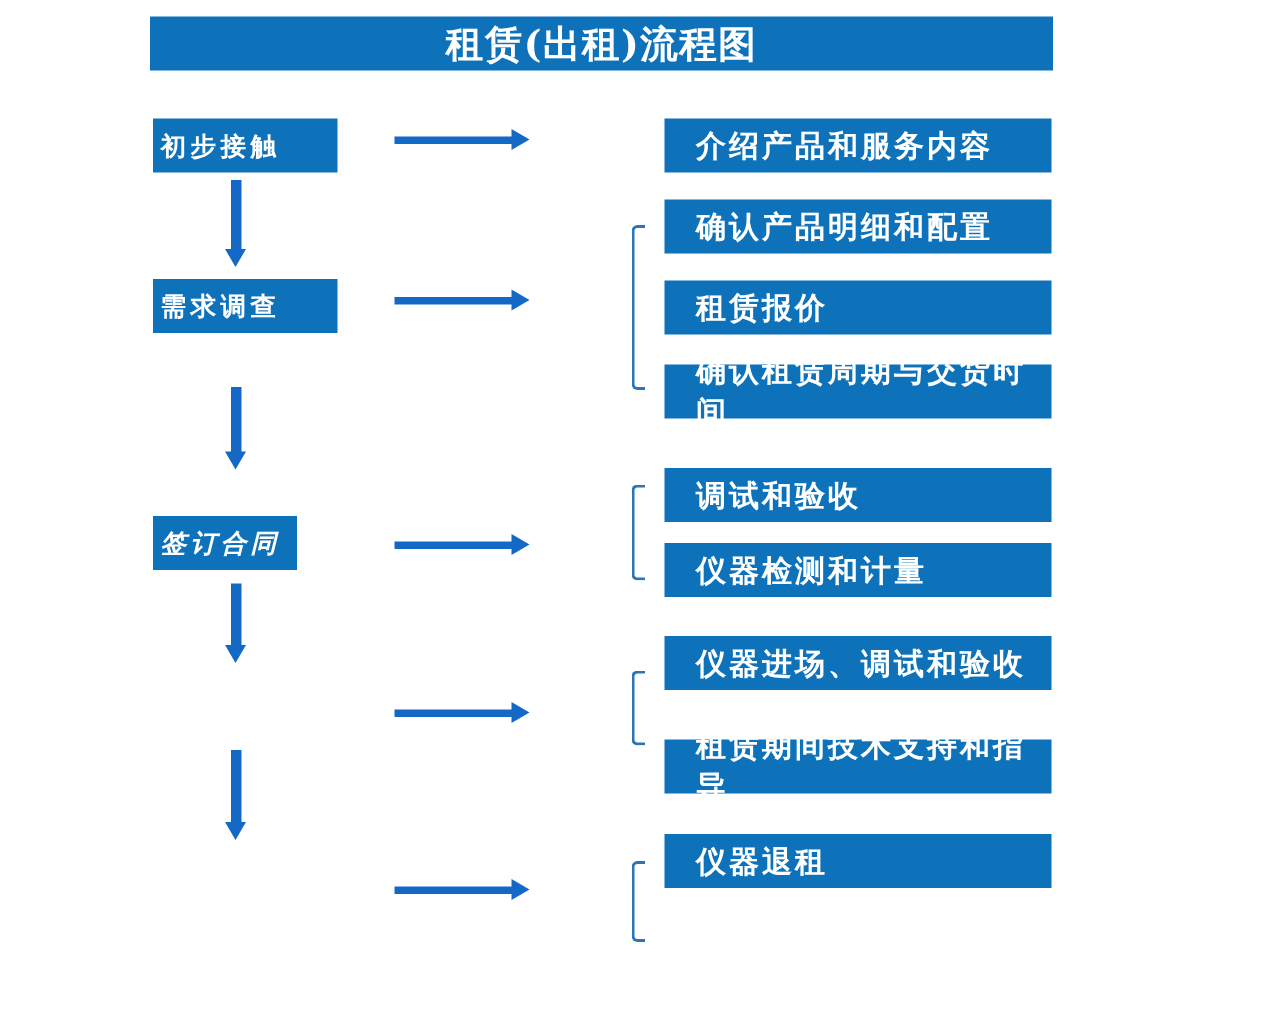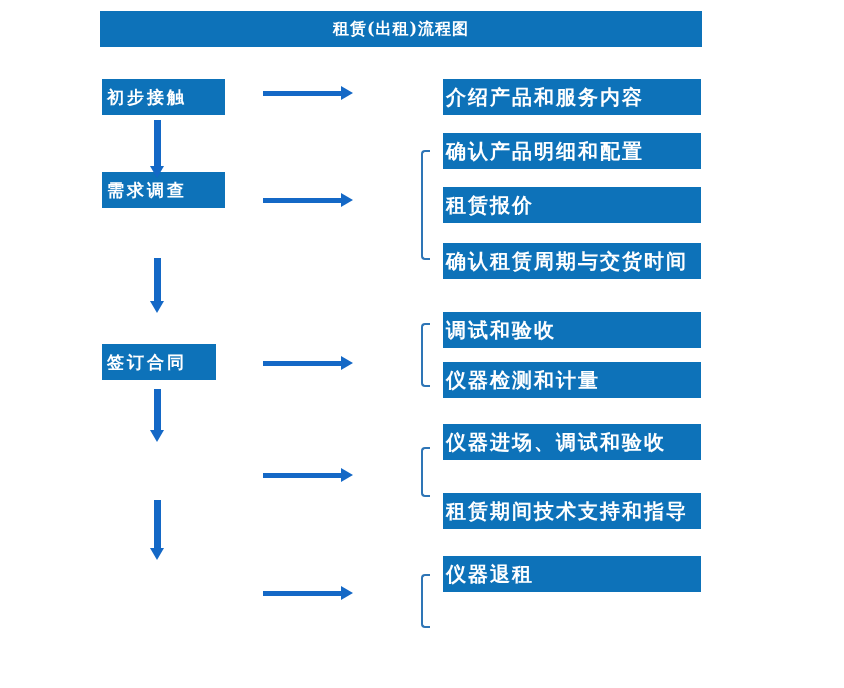--- a/index.html
+++ b/index.html
@@ -21,49 +21,49 @@
   }
 
   
   .title-bar {
     position: absolute;
     left: 100px; top: 11px;
     width: 602px; height: 36px;
     background: var(--box-fill);
     color: var(--box-text);
     display: flex; align-items: center; justify-content: center;
-    font-size: 16px;
+    font-size: 25px;
     letter-spacing: 1px;
   }
 
   
   .step-box {
     position: absolute;
     left: 102px;
     height: 36px;
     background: var(--box-fill);
     color: var(--box-text);
     display: flex; align-items: center;
     padding-left: 5px;
     font-size: 17px;
     letter-spacing: 3px;
     box-sizing: border-box;
   }
   .step-box.wide   { width: 123px; }
-  .step-box.narrow { width: 114px; }
+  .step-box.narrow { width: 96px; font-style: italic; }
 
   
   .detail-box {
     position: absolute;
     left: 443px;
     width: 258px; height: 36px;
     background: var(--box-fill);
     color: var(--box-text);
     display: flex; align-items: center;
-    padding-left: 3px;
+    padding-left: 21px;
     font-size: 20px;
     letter-spacing: 2px;
     box-sizing: border-box;
   }
 
   
   .v-arrow { position: absolute; left: 150px; width: 15px; }
   .v-arrow .stem {
     position: absolute; left: 4px; top: 0; bottom: 11px; width: 7px;
     background: var(--arrow);
@@ -102,21 +102,21 @@
   }
 </style>
 </head>
 <body>
 
 <div class="canvas">
 
   <div class="title-bar">租赁(出租)流程图</div>
 
   <div class="step-box wide" style="top:79px">初步接触</div>
-  <div class="step-box wide" style="top:172px">需求调查</div>
+  <div class="step-box wide" style="top:186px">需求调查</div>
   <div class="step-box narrow" style="top:344px">签订合同</div>
 
   <div class="v-arrow" style="top:120px;height:58px">
       <div class="stem"></div>
       <div class="head"></div>
     </div>
   <div class="v-arrow" style="top:258px;height:55px">
       <div class="stem"></div>
       <div class="head"></div>
     </div>

